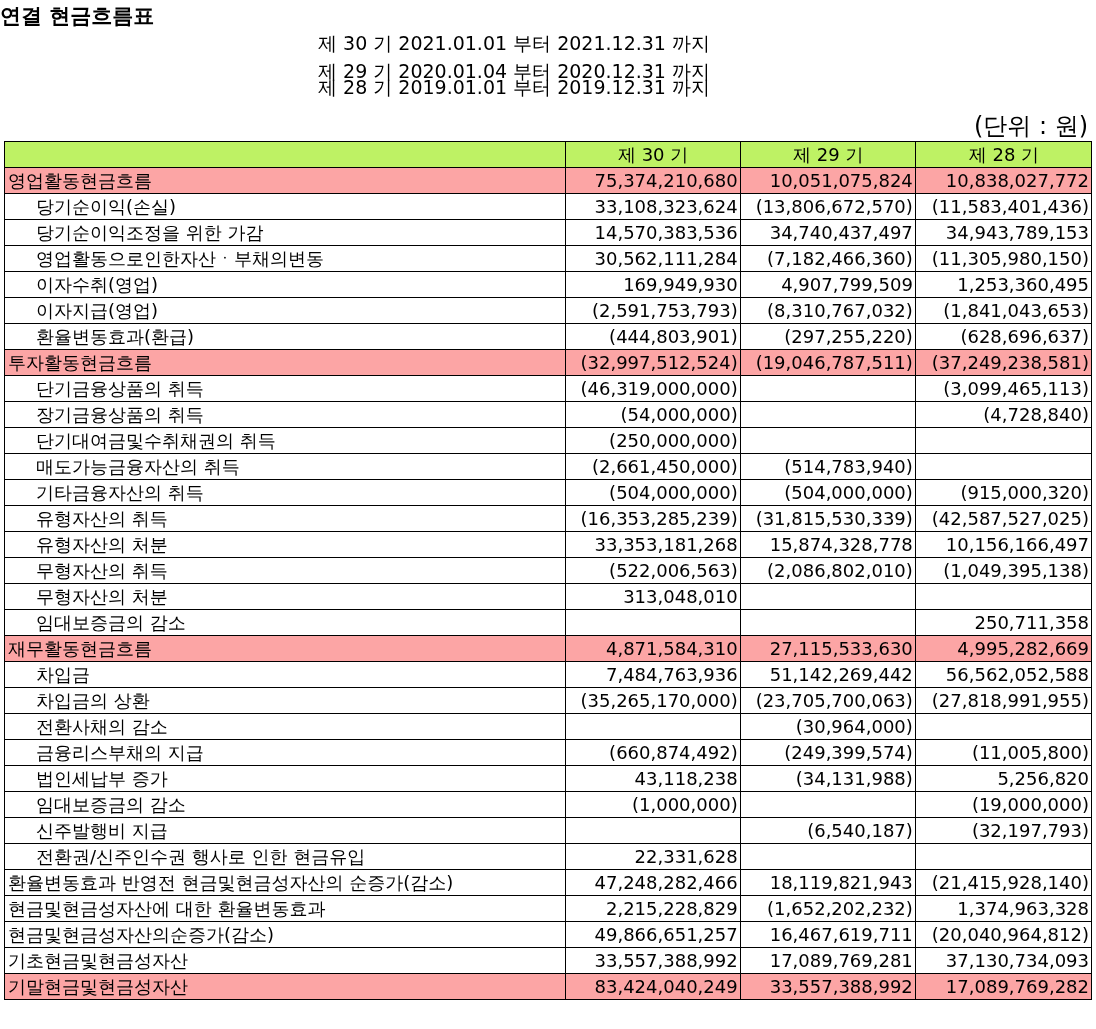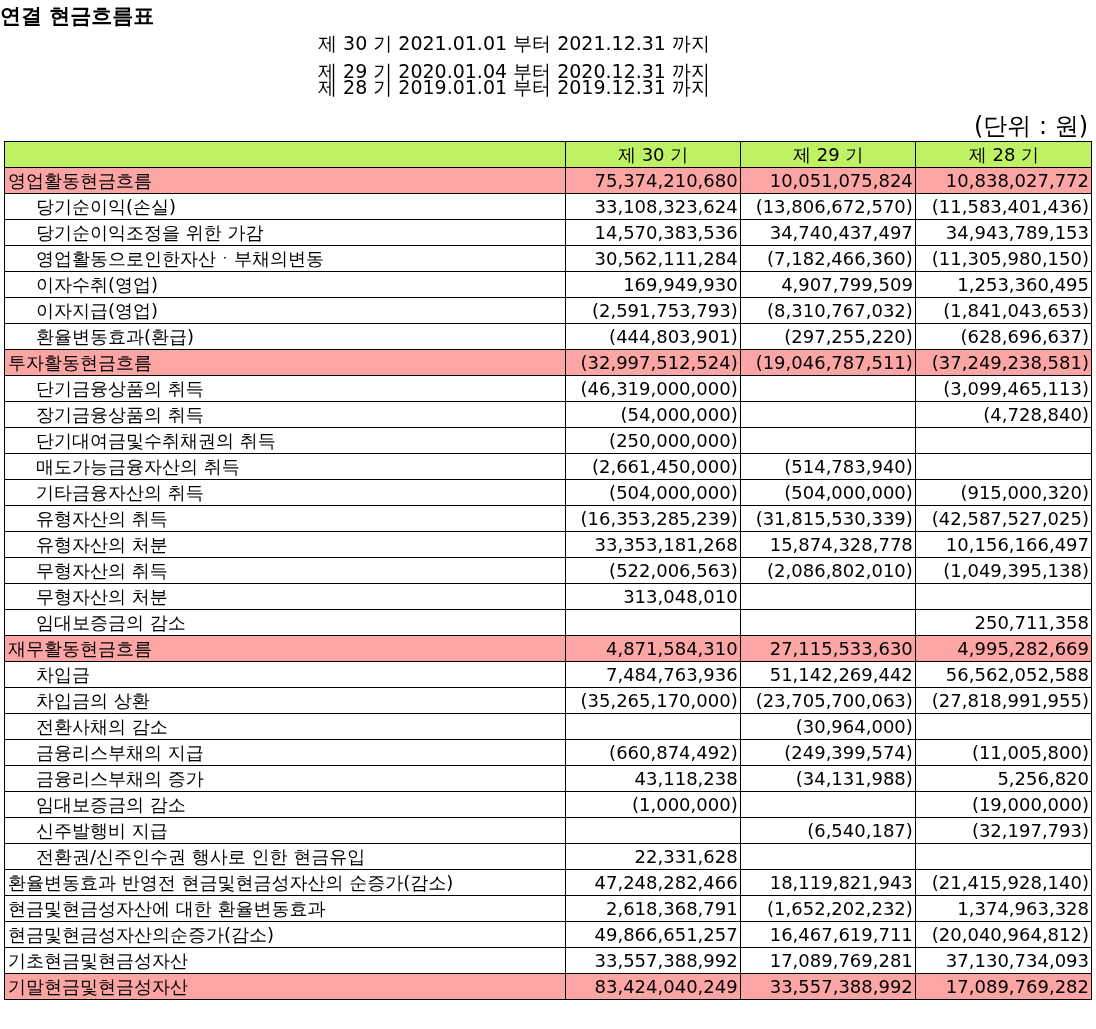--- a/index.html
+++ b/index.html
@@ -177,21 +177,21 @@
         <td class="num">(30,964,000)</td>
         <td class="num"></td>
       </tr>
       <tr>
         <td class="lbl indent">금융리스부채의 지급</td>
         <td class="num">(660,874,492)</td>
         <td class="num">(249,399,574)</td>
         <td class="num">(11,005,800)</td>
       </tr>
       <tr>
-        <td class="lbl indent">금융리스부채의 증가</td>
+        <td class="lbl indent">법인세납부 증가</td>
         <td class="num">43,118,238</td>
         <td class="num">(34,131,988)</td>
         <td class="num">5,256,820</td>
       </tr>
       <tr>
         <td class="lbl indent">임대보증금의 감소</td>
         <td class="num">(1,000,000)</td>
         <td class="num"></td>
         <td class="num">(19,000,000)</td>
       </tr>
@@ -208,21 +208,21 @@
         <td class="num"></td>
       </tr>
       <tr>
         <td class="lbl">환율변동효과 반영전 현금및현금성자산의 순증가(감소)</td>
         <td class="num">47,248,282,466</td>
         <td class="num">18,119,821,943</td>
         <td class="num">(21,415,928,140)</td>
       </tr>
       <tr>
         <td class="lbl">현금및현금성자산에 대한 환율변동효과</td>
-        <td class="num">2,618,368,791</td>
+        <td class="num">2,215,228,829</td>
         <td class="num">(1,652,202,232)</td>
         <td class="num">1,374,963,328</td>
       </tr>
       <tr>
         <td class="lbl">현금및현금성자산의순증가(감소)</td>
         <td class="num">49,866,651,257</td>
         <td class="num">16,467,619,711</td>
         <td class="num">(20,040,964,812)</td>
       </tr>
       <tr>

